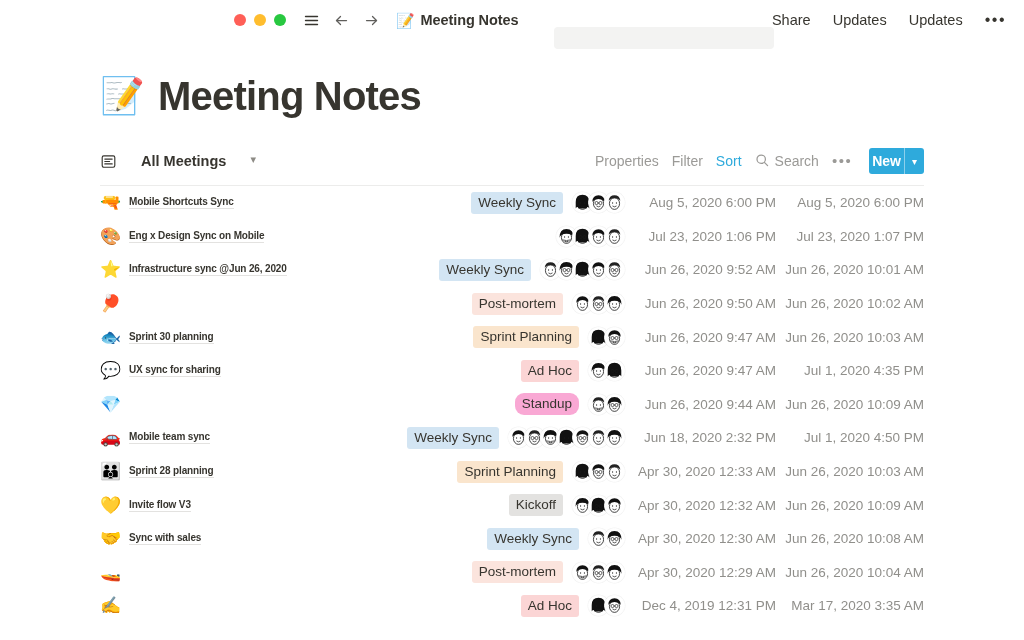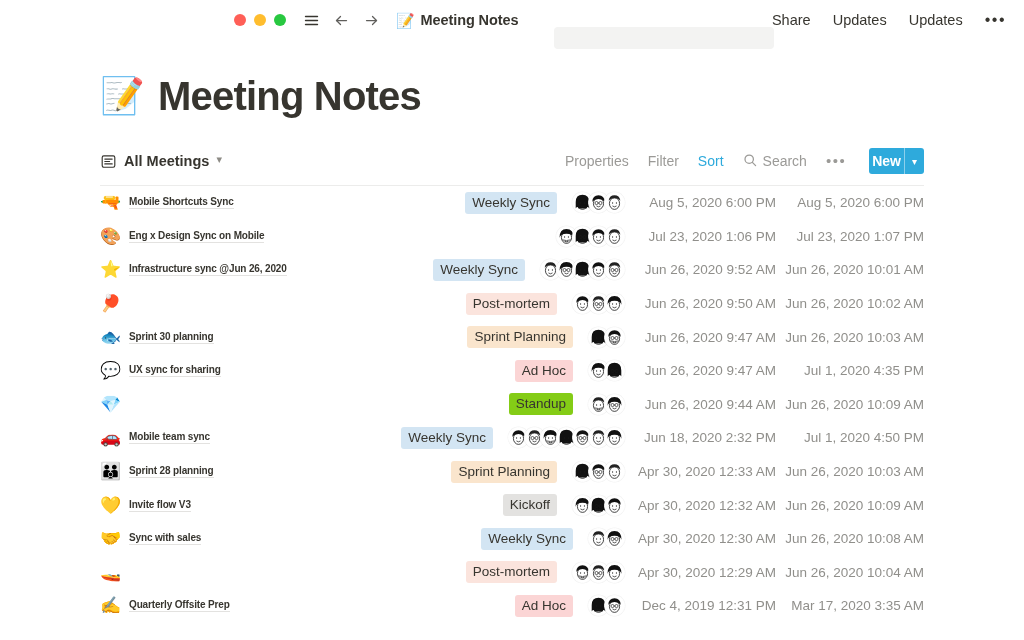--- a/index.html
+++ b/index.html
@@ -120,21 +120,21 @@
 
   
   .view-bar {
     display: flex;
     align-items: center;
     margin-top: 28px;
     height: 30px;
   }
   .view-tab {
     display: flex;
-    gap: 7px;
+    gap: 24px;
     font-size: 14.5px;
     font-weight: 600;
     color: #37352f;
   }
   .view-tab .chev {
     font-size: 11px;
     color: #8d8b85;
     font-weight: 400;
   }
   .view-icon {
@@ -143,21 +143,21 @@
     display: flex;
     align-items: center;
     justify-content: center;
     color: #37352f;
   }
 
   .view-actions {
     margin-left: auto;
     display: flex;
     align-items: center;
-    gap: 19px;
+    gap: 13px;
   }
   .va-item {
     font-size: 14px;
     color: #9b9a97;
     white-space: nowrap;
   }
   .va-item.active { color: #2eaadc; }
   .va-search {
     display: flex;
     align-items: center;
@@ -233,21 +233,21 @@
     border-bottom: 1px solid #e3e2e0;
     padding-bottom: 1px;
     white-space: nowrap;
   }
 
   .cell-mid {
     flex: 1 1 auto;
     display: flex;
     align-items: center;
     justify-content: flex-end;
-    gap: 15px;
+    gap: 9px;
     min-width: 0;
     padding-right: 9px;
   }
 
   .tag {
     font-size: 13.5px;
     line-height: 19px;
     padding: 1px 7px 2px 7px;
     border-radius: 3px;
     white-space: nowrap;
@@ -689,21 +689,21 @@
           </div>
         </div>
         <div class="cell-date c1">Jun 26, 2020 9:47 AM</div>
         <div class="cell-date c2">Jul 1, 2020 4:35 PM</div>
       </div>
       <div class="row">
         <div class="cell-name">
           <span class="emoji">💎</span>
         </div>
         <div class="cell-mid">
-          <span class="tag" style="background: #84cc16; color: rgb(55, 53, 47);">Standup</span>
+          <span class="tag" style="background: #f9a8d4; color: rgb(55, 53, 47); border-radius: 9px;">Standup</span>
           <div class="avatars">
             <span class="avatar">
               <svg viewBox="0 0 21 21">
                 <circle cx="10.5" cy="10.5" r="10.5" fill="#fff"></circle>
                 <ellipse cx="10.5" cy="11.6" rx="5.6" ry="6.5" fill="#fff" stroke="#1a1a1a" stroke-width="0.9"></ellipse>
                 <path d="M4 8.4 Q5 2.6 10.5 2.6 Q16 2.6 17 8.4 Q14.6 5.8 10.5 5.8 Q6.4 5.8 4 8.4 Z" fill="#222"></path>
                 <g fill="#1a1a1a">
                   <ellipse cx="8.4" cy="11.1" rx="0.62" ry="0.78"></ellipse>
                   <ellipse cx="12.6" cy="11.1" rx="0.62" ry="0.78"></ellipse>
                 </g>
@@ -1014,21 +1014,20 @@
               </svg>
             </span>
           </div>
         </div>
         <div class="cell-date c1">Apr 30, 2020 12:29 AM</div>
         <div class="cell-date c2">Jun 26, 2020 10:04 AM</div>
       </div>
       <div class="row">
         <div class="cell-name">
           <span class="emoji">✍️</span>
-          <span class="title">Quarterly Offsite Prep</span>
         </div>
         <div class="cell-mid">
           <span class="tag" style="background: rgb(251, 213, 213); color: rgb(55, 53, 47);">Ad Hoc</span>
           <div class="avatars">
             <span class="avatar">
               <svg viewBox="0 0 21 21">
                 <circle cx="10.5" cy="10.5" r="10.5" fill="#fff"></circle>
                 <ellipse cx="10.5" cy="11.6" rx="5.6" ry="6.5" fill="#fff" stroke="#1a1a1a" stroke-width="0.9"></ellipse>
                 <path d="M3 10 Q3 2 10.5 2 Q18 2 18 10.5 L18 17 Q16 14 15 17 L6 17 Q5 14 3 17 Z" fill="#111"></path>
                 <g fill="#1a1a1a">

